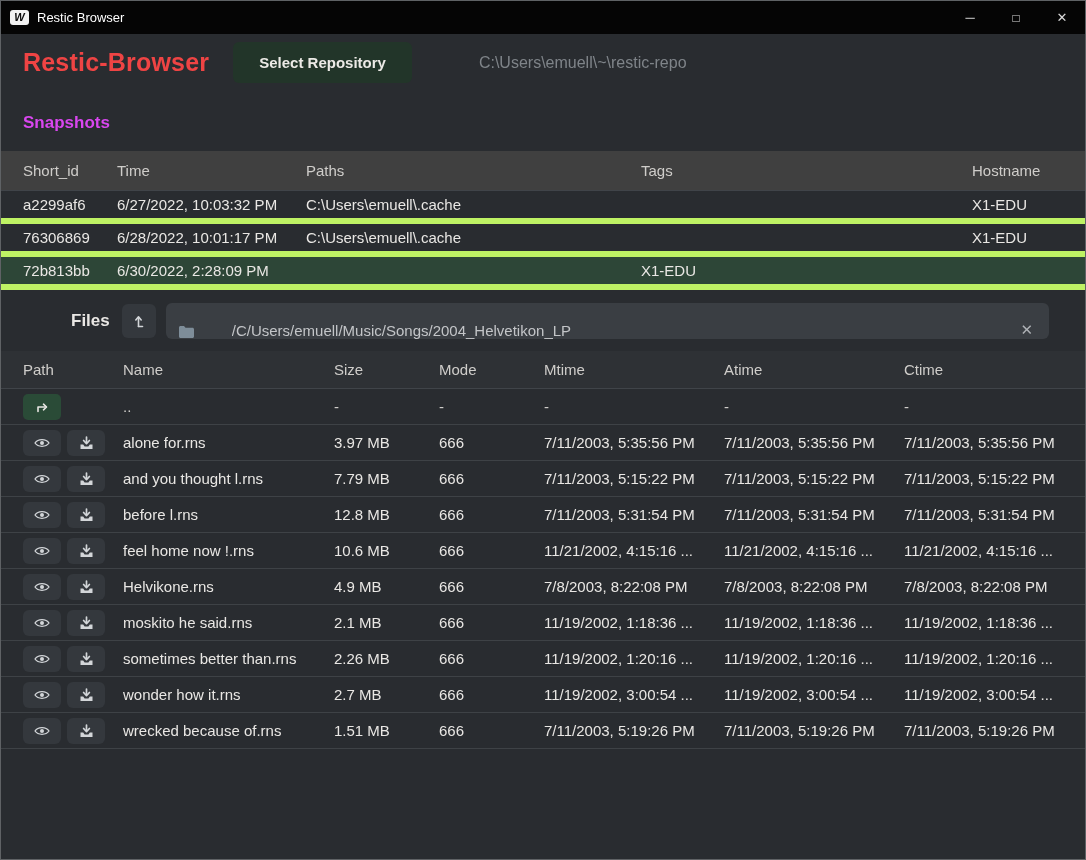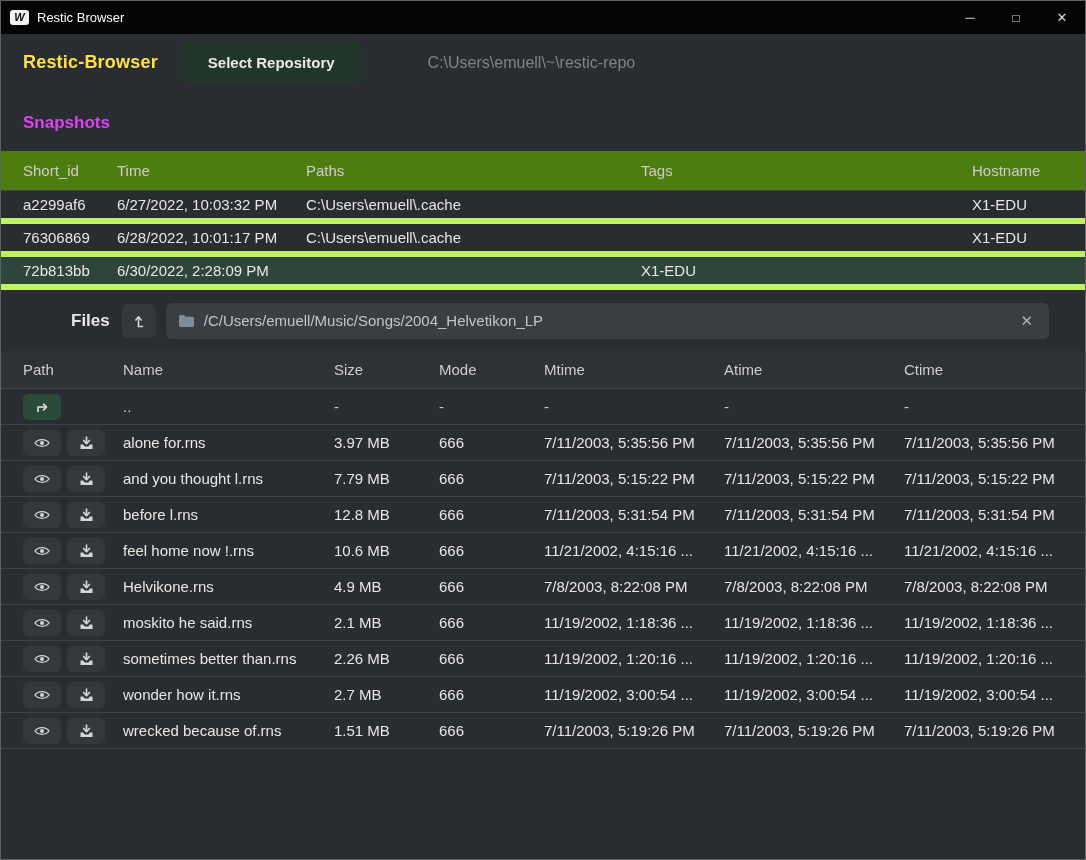--- a/index.html
+++ b/index.html
@@ -28,56 +28,56 @@
   .win-btn {
     width:46px; height:100%; display:flex; align-items:center; justify-content:center;
     background:transparent; border:none; color:#d9d9d9; font-size:13px; cursor:default;
   }
   .win-btn.maxi { font-size:12px; }
 
   
   .header {
     height:57px; display:flex; align-items:center; padding:0 22px;
   }
-  .header h1 { color:#fde047; font-size:18px; font-weight:bold; letter-spacing:.2px; }
+  .header h1 { color:#ef4444; font-size:25px; font-weight:bold; letter-spacing:.2px; }
   .select-repo-btn {
     margin-left:24px; background:#223529; color:#eceae6; border:none; border-radius:6px;
     font-family:inherit; font-size:15px; font-weight:bold; padding:12px 26px; cursor:default;
   }
   .repo-path { margin-left:67px; color:#7f8489; font-size:16px; }
 
   
   .section-heading {
     color:#d946ef; font-size:17px; font-weight:bold; padding:22px 22px 18px 22px;
   }
 
   
   .snap-grid, .files-grid { display:grid; align-items:center; padding:0 22px; }
   .snap-grid { grid-template-columns:94px 189px 335px 331px 1fr; }
   .files-grid { grid-template-columns:100px 211px 105px 105px 180px 180px 1fr;padding-left:22px; }
 
-  .table-header { height:40px; background:#4d7c0f; border-bottom:1px solid #404449; }
+  .table-header { height:40px; background:#404040; border-bottom:1px solid #404449; }
   .table-header .cell { color:#cfcdca; font-size:15px; }
 
   .cell { white-space:nowrap; overflow:hidden; }
 
   .snap-row { height:33px; border-bottom:6px solid #bef264; cursor:default; }
   .snap-row .cell { color:#e9e7e4; font-size:15px; }
   .snap-row.selected { background:#2d4637; }
 
   
   .files-bar { height:61px; display:flex; align-items:center; padding:0 36px 0 22px;margin-left:48px; }
   .files-bar h2 { color:#e9e7e4; font-size:17px; font-weight:bold; margin-right:12px; }
   .up-btn {
     width:34px; height:34px; background:#34383d; border:none; border-radius:6px;
     display:flex; align-items:center; justify-content:center; margin-right:10px; cursor:default;
   }
   .path-box {
     flex:1; height:36px; background:#3a3e43; border-radius:6px;
-    display:flex; align-items:center; padding:0 12px; cursor:text;
+    display:flex; align-items:flex-end; padding:0 12px; cursor:text;gap:28px;
   }
   .path-box .folder { margin-right:9px; display:flex; }
   .path-text { color:#c3c5c8; font-size:15px; flex:1; white-space:nowrap; overflow:hidden; }
   .clear-btn {
     background:transparent; border:none; color:#aeb1b5; font-size:15px;
     padding:2px 4px; cursor:default; line-height:1;
   }
 
   
   .files-header { height:38px; background:#2e3135; border-bottom:1px solid #404449; }

